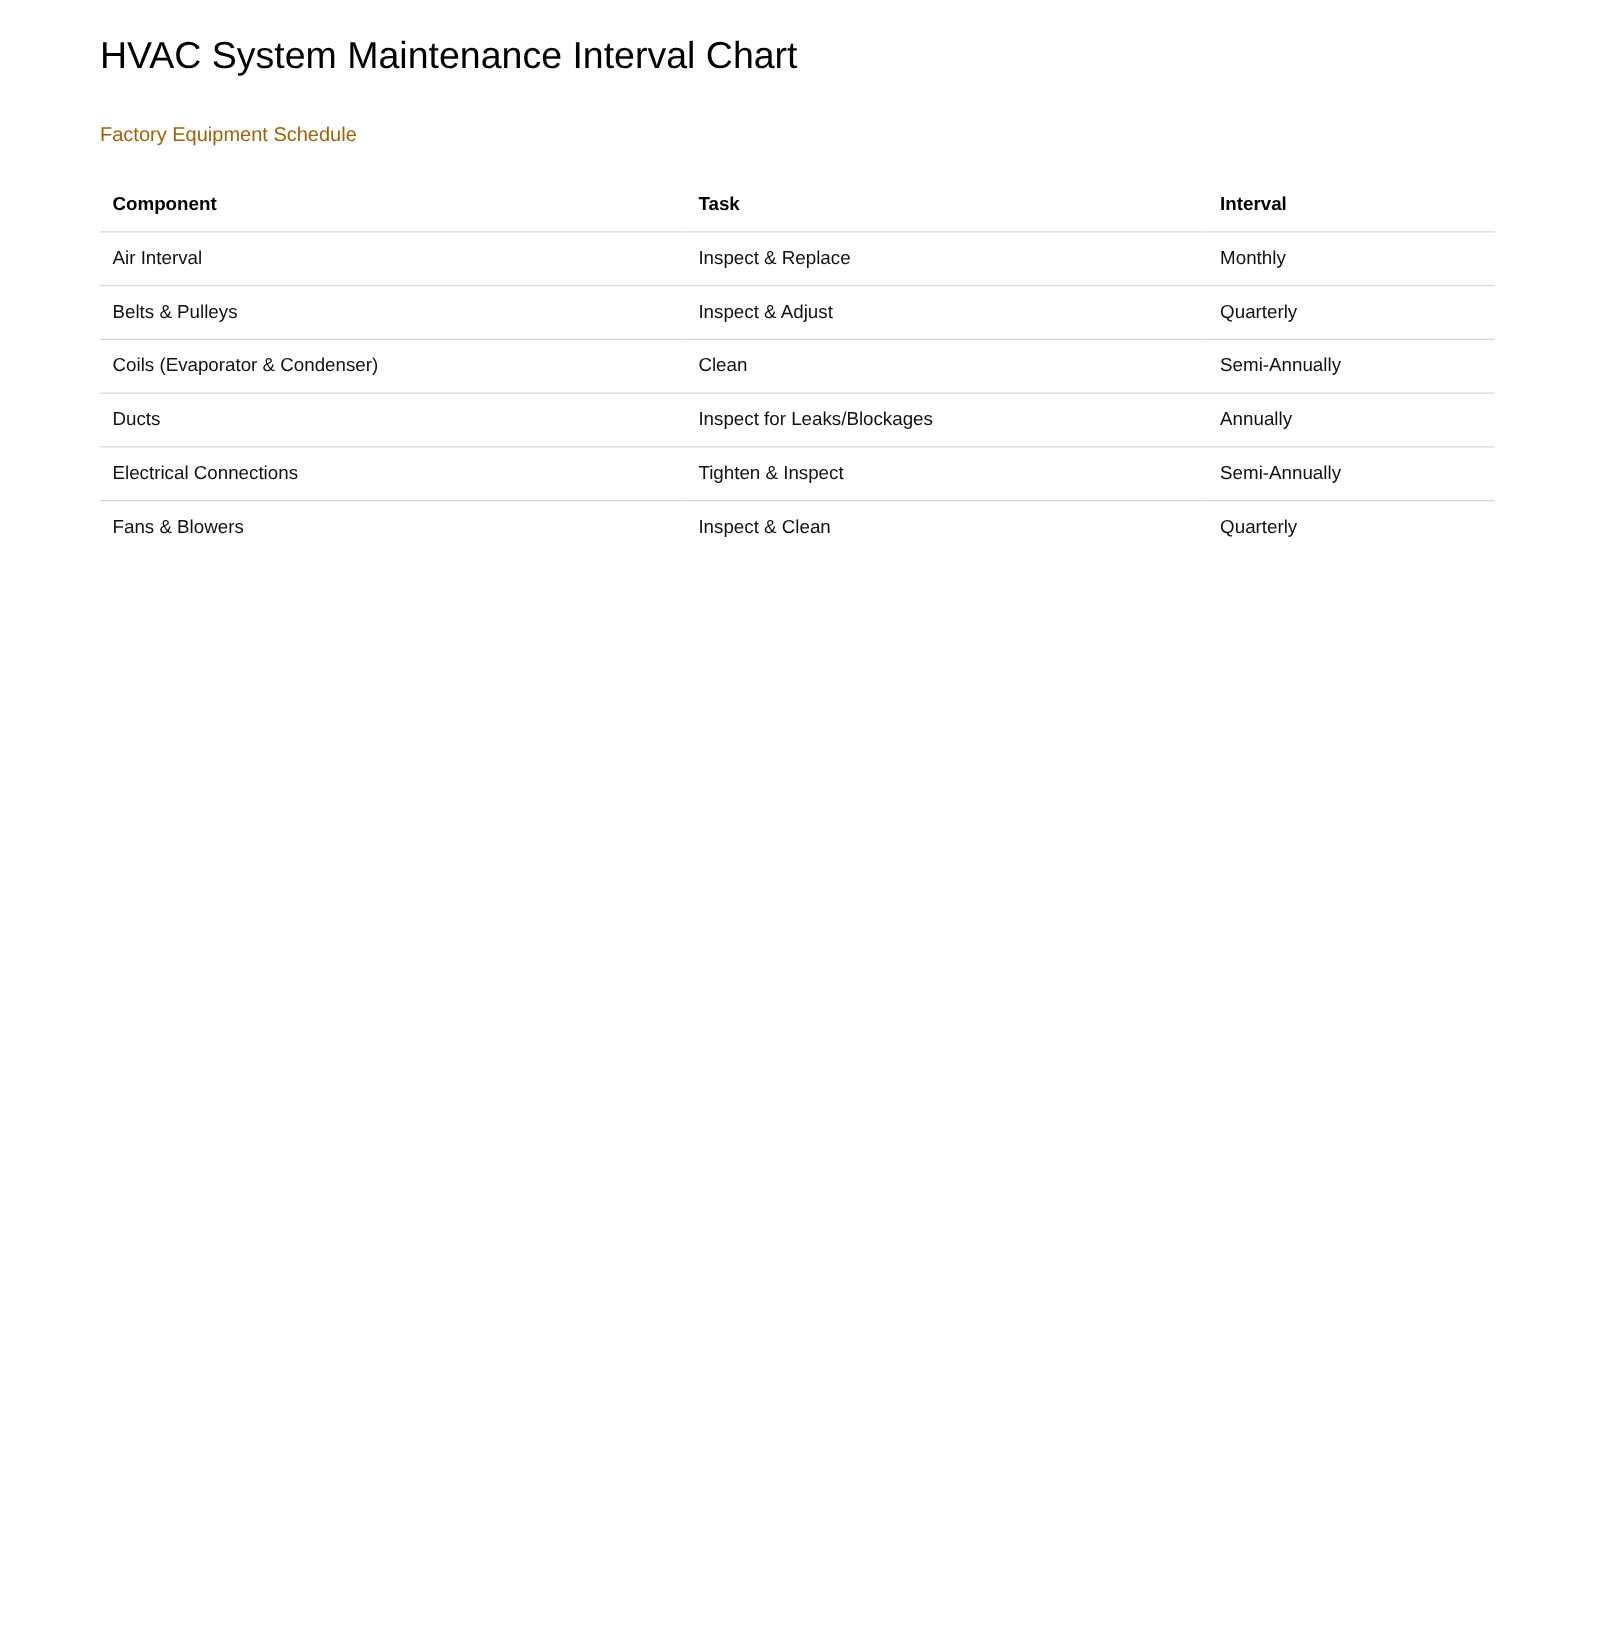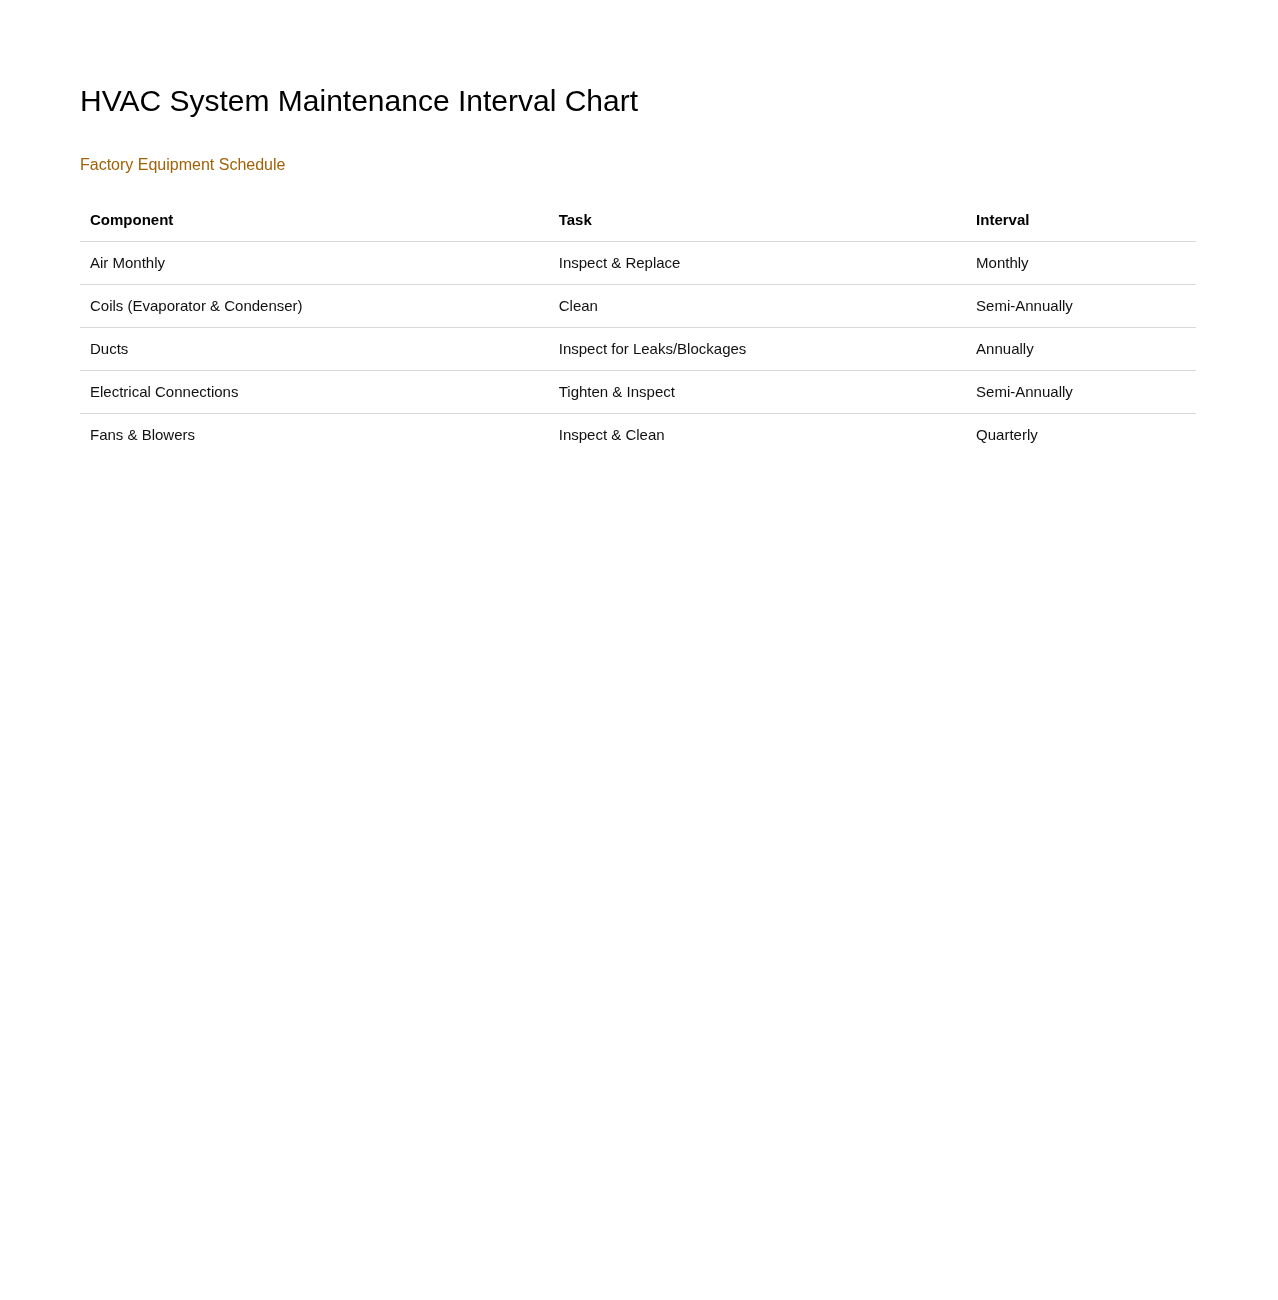--- a/index.html
+++ b/index.html
@@ -11,21 +11,21 @@
     font-family: "Liberation Sans", sans-serif;
     color: #000000;
     width: 1278px;
     height: 1300px;
     overflow: hidden;
   }
   .page {
     box-sizing: border-box;
     width: 1278px;
     height: 1300px;
-    padding: 84px 82px 0 80px;
+    padding: 28px 82px 0 80px;
   }
   .page-title {
     margin: 0;
     font-size: 30px;
     font-weight: 400;
     line-height: 1.15;
     color: #000000;
     letter-spacing: 0;
   }
   .page-subtitle {
@@ -83,23 +83,28 @@
     </colgroup>
     <thead>
       <tr>
         <th>Component</th>
         <th>Task</th>
         <th>Interval</th>
       </tr>
     </thead>
     <tbody id="table-body">
         <tr>
-          <td>Air Monthly</td>
+          <td>Air Interval</td>
           <td>Inspect &amp; Replace</td>
           <td>Monthly</td>
+        </tr>
+        <tr>
+          <td>Belts &amp; Pulleys</td>
+          <td>Inspect &amp; Adjust</td>
+          <td>Quarterly</td>
         </tr>
         <tr>
           <td>Coils (Evaporator &amp; Condenser)</td>
           <td>Clean</td>
           <td>Semi-Annually</td>
         </tr>
         <tr>
           <td>Ducts</td>
           <td>Inspect for Leaks/Blockages</td>
           <td>Annually</td>

